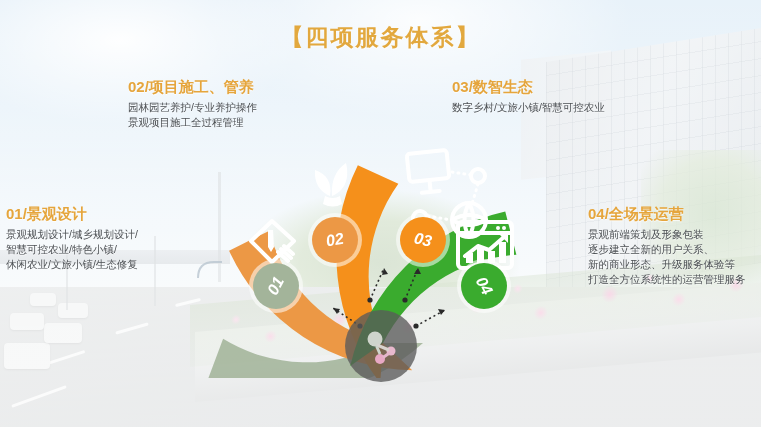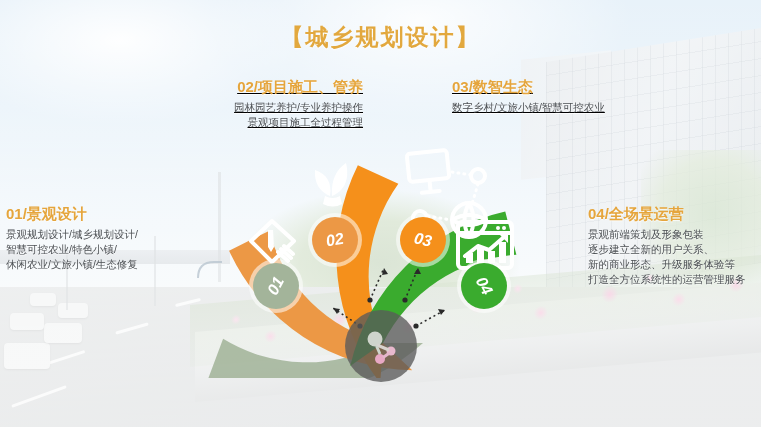--- a/index.html
+++ b/index.html
@@ -103,22 +103,22 @@
   }
 
   
   .block{position:absolute;line-height:1.42;}
   .block .head{font-size:15px;font-weight:bold;color:#e5a53c;margin-bottom:3px;
                text-shadow:0 1px 1px rgba(255,255,255,.85);}
   .block .line{font-size:10.5px;color:#4b4f53;white-space:nowrap;
                text-shadow:0 1px 1px rgba(255,255,255,.8);}
 
   #blk01{left:6px;top:203px;width:210px;text-align:left;}
-  #blk02{left:128px;top:76px;width:235px;text-align:right;text-decoration:underline;}
-  #blk03{left:452px;top:76px;width:250px;text-align:left;text-decoration:underline;}
+  #blk02{left:128px;top:76px;width:235px;text-align:left;}
+  #blk03{left:452px;top:76px;width:250px;text-align:left;}
   #blk04{left:588px;top:203px;width:180px;text-align:left;}
 
   
   #fan{position:absolute;left:188px;top:128px;width:390px;height:250px;}
   #fan svg{display:block;}
 
   .badge{
     position:absolute;width:46px;height:46px;border-radius:50%;
     display:flex;align-items:center;justify-content:center;
     color:#fff;font-size:16px;font-weight:bold;font-style:italic;
@@ -165,21 +165,21 @@
       <div class="car" style="left:30px;top:6px;width:26px;height:13px;"></div>
     </div>
     <div class="pole" style="left:66px;top:248px;height:62px;"></div>
     <div class="pole" style="left:154px;top:236px;height:70px;"></div>
     <div class="pole" style="left:218px;top:172px;height:110px;width:3px;"></div>
     <div class="bg-barrier"></div>
     <div class="bg-flowers"></div>
     <div class="bg-wash"></div>
   </div>
 
-  <div class="title">【城乡规划设计】</div>
+  <div class="title">【四项服务体系】</div>
 
   <div id="fan">
     <svg width="390" height="250" viewBox="0 0 390 250" xmlns="http://www.w3.org/2000/svg">
       <defs>
 
         <style>
           .ic{fill:none;stroke:#ffffff;stroke-width:4;stroke-linecap:round;stroke-linejoin:round;}
           .icf{fill:#ffffff;}
         </style>
       </defs>

